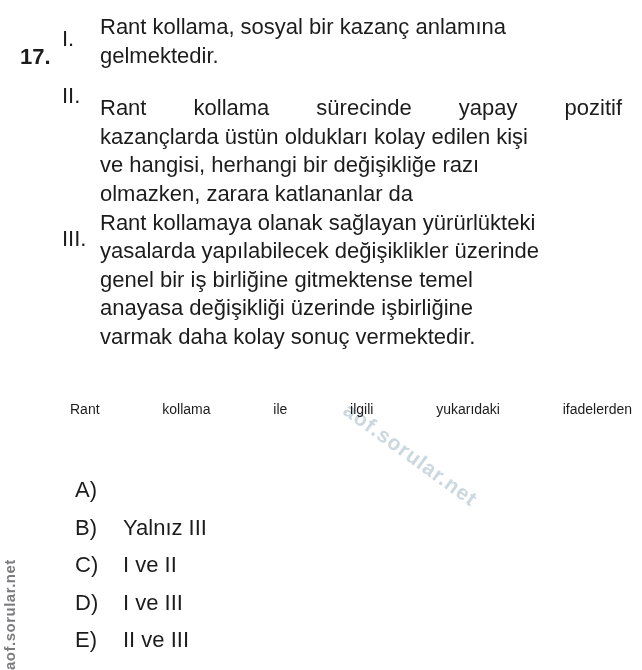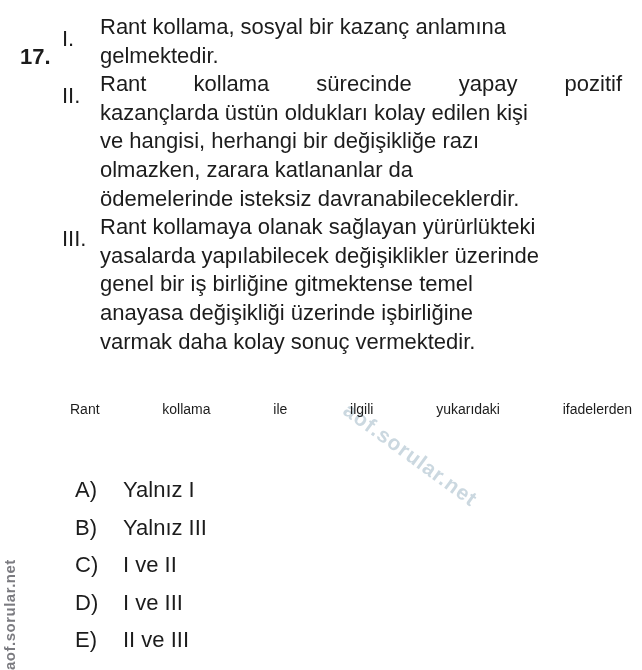--- a/index.html
+++ b/index.html
@@ -68,20 +68,21 @@
     top: 13px;
     width: 522px;
     font-size: 22px;
     line-height: 28.6px;
   }
   .body-line { min-height: 28.6px; white-space: nowrap; }
   .body-line.fill {
     white-space: normal;
     text-align: justify;
     text-align-last: justify;
+    margin-top: 24px;
   }
 
   .stem {
     position: absolute;
     left: 70px;
     top: 395px;
     width: 562px;
     font-size: 14px;
     font-weight: normal;
     line-height: 29px;
@@ -127,36 +128,34 @@
   <div class="numeral n2">II.</div>
   <div class="numeral n3">III.</div>
 
   <div class="body-col">
     <div class="body-line">Rant kollama, sosyal bir kazanç anlamına</div>
     <div class="body-line">gelmektedir.</div>
     <div class="body-line fill">Rant kollama sürecinde yapay pozitif</div>
     <div class="body-line">kazançlarda üstün oldukları kolay edilen kişi</div>
     <div class="body-line">ve hangisi, herhangi bir değişikliğe razı</div>
     <div class="body-line">olmazken, zarara katlananlar da</div>
-    <div class="body-line">ödemelerinde isteksiz davranabileceklerdir.</div>
     <div class="body-line">Rant kollamaya olanak sağlayan yürürlükteki</div>
     <div class="body-line">yasalarda yapılabilecek değişiklikler üzerinde</div>
     <div class="body-line">genel bir iş birliğine gitmektense temel</div>
     <div class="body-line">anayasa değişikliği üzerinde işbirliğine</div>
     <div class="body-line">varmak daha kolay sonuç vermektedir.</div>
   </div>
 
   <div class="stem">
     <div class="stem-line fill">Rant kollama ile ilgili yukarıdaki ifadelerden</div>
   </div>
 
   <div class="options">
     <div class="opt-row">
       <span class="opt-letter">A)</span>
-      <span class="opt-text">Yalnız I</span>
     </div>
     <div class="opt-row">
       <span class="opt-letter">B)</span>
       <span class="opt-text">Yalnız III</span>
     </div>
     <div class="opt-row">
       <span class="opt-letter">C)</span>
       <span class="opt-text">I ve II</span>
     </div>
     <div class="opt-row">

